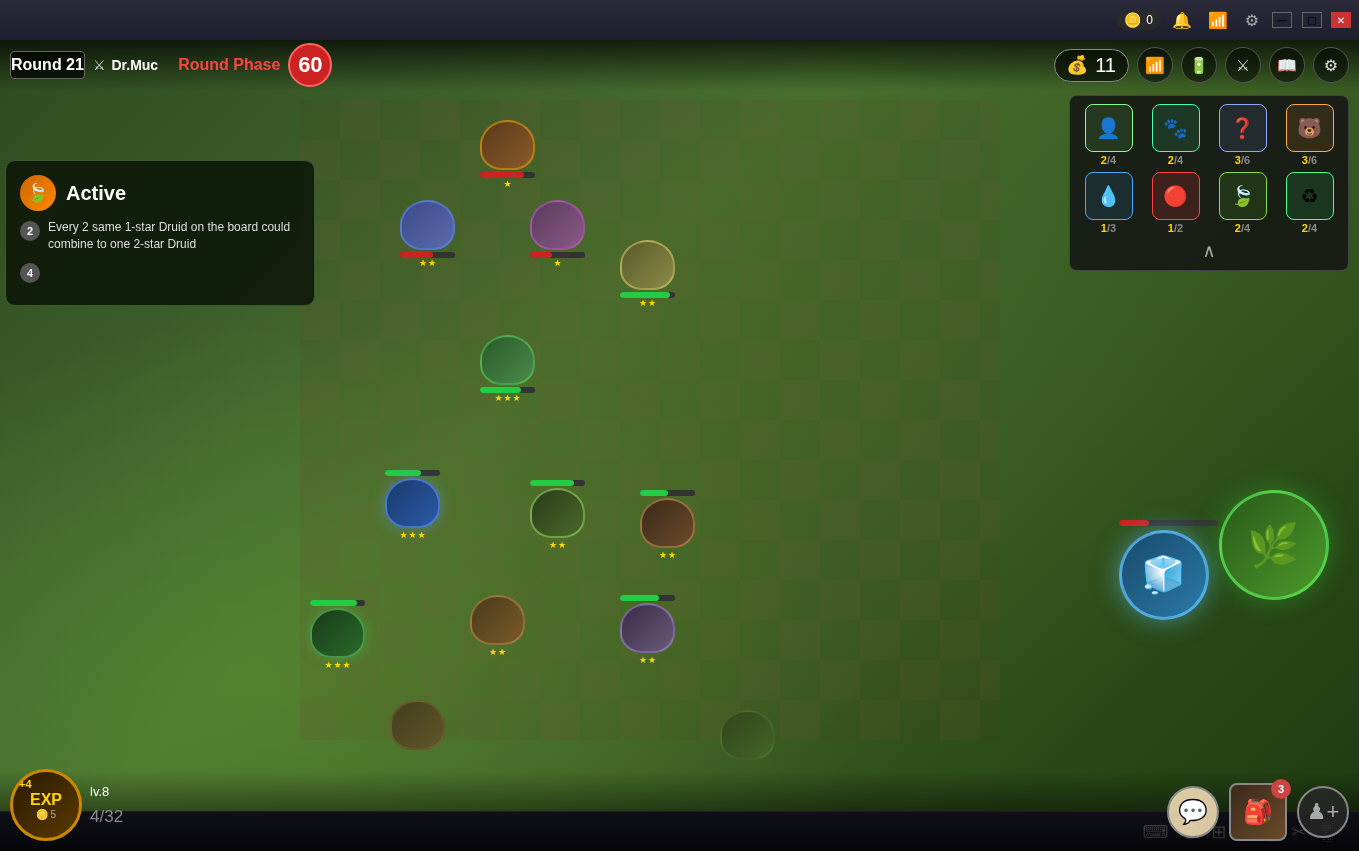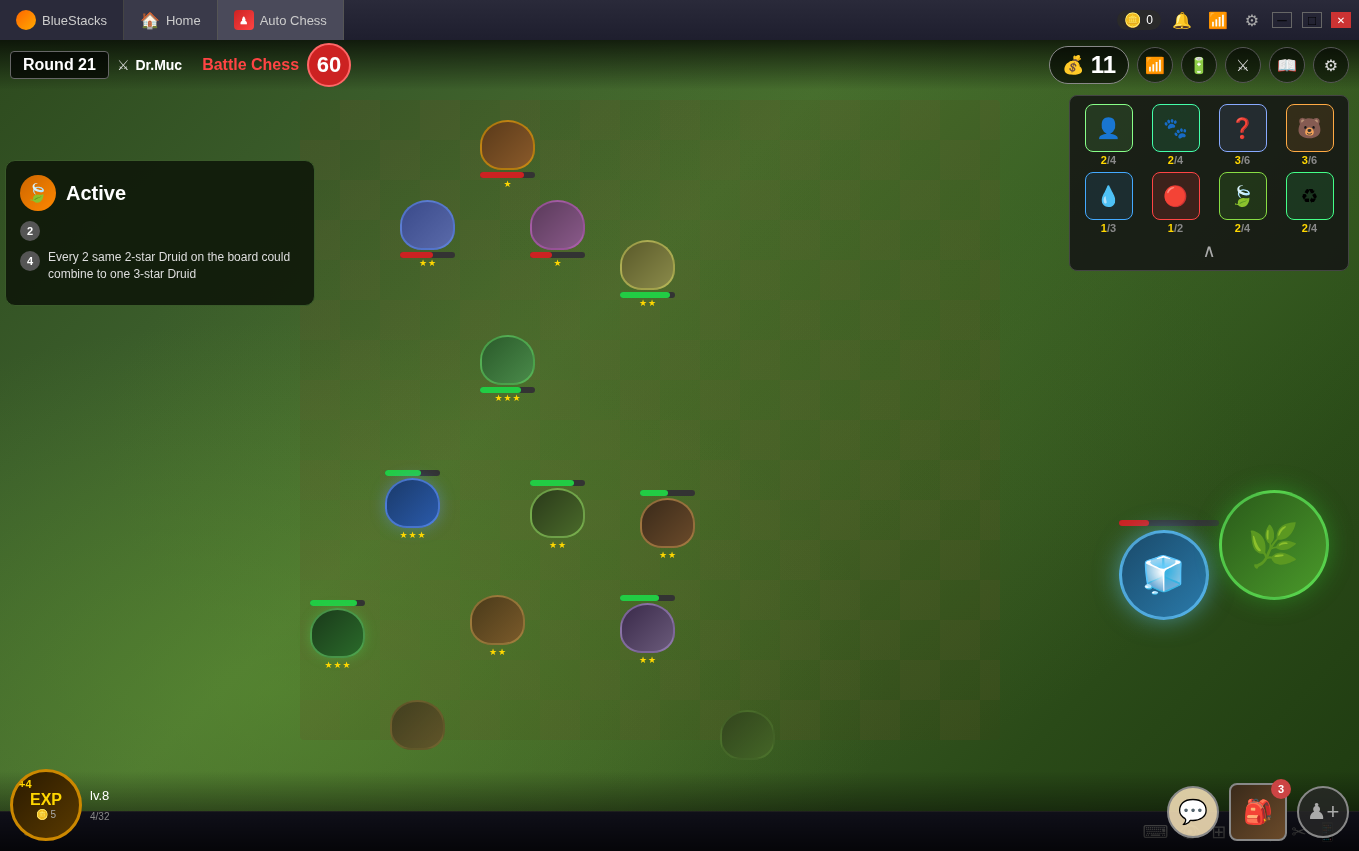--- a/index.html
+++ b/index.html
@@ -98,21 +98,21 @@
       display: flex;
       align-items: center;
       padding: 0 10px;
       background: linear-gradient(to bottom, rgba(0,0,0,0.7) 0%, transparent 100%);
       z-index: 50;
     }
     .round-badge {
       background: rgba(0,0,0,0.7);
       border: 1px solid #666;
       border-radius: 4px;
-      padding: 4px 12px;
+      padding: 4px 0;
       color: white;
       font-size: 16px;
       font-weight: bold;
     }
     .player-info {
       display: flex; align-items: center; gap: 6px;
       margin-left: 8px;
     }
     .sword-icon { color: #ddd; font-size: 14px; }
     .player-name { color: white; font-size: 14px; font-weight: bold; }
@@ -138,21 +138,21 @@
       gap: 8px;
     }
     .gold-display {
       display: flex; align-items: center; gap: 6px;
       background: rgba(0,0,0,0.6);
       border-radius: 20px;
       padding: 4px 12px;
       border: 1px solid #888;
     }
     .gold-coin { color: #ffd700; font-size: 18px; }
-    .gold-amount { color: white; font-size: 24px; font-weight: bold; }
+    .gold-amount { color: white; font-size: 20px; font-weight: normal; }
     .status-icon-btn {
       width: 36px; height: 36px;
       background: rgba(0,0,0,0.5);
       border-radius: 50%;
       display: flex; align-items: center; justify-content: center;
       cursor: pointer;
       border: 1px solid #555;
     }
 
     
@@ -285,21 +285,21 @@
     .exp-text {
       color: #ffd700;
       font-size: 16px;
       font-weight: bold;
     }
     .exp-cost {
       color: #aaa; font-size: 10px;
       display: flex; align-items: center; gap: 2px;
     }
     .exp-level { color: white; font-size: 13px; }
-    .exp-bar-text { color: #888; font-size: 10px; margin-top: 8px; }
+    .exp-bar-text { color: #888; font-size: 17px; margin-top: 8px; }
 
     
     .bottom-right {
       margin-left: auto;
       display: flex; align-items: center; gap: 10px;
     }
     .chat-btn {
       width: 52px; height: 52px;
       background: rgba(240,220,180,0.9);
       border-radius: 50%;
@@ -361,34 +361,20 @@
       justify-content: space-between;
       padding: 0 20px;
       border-top: 1px solid #333;
     }
     .nav-icon { color: #888; font-size: 18px; cursor: pointer; }
   </style>
 </head>
 <body>
 
 <div class="title-bar">
-  <div class="title-bar-left">
-    <div class="tab-bluestacks">
-      <div class="app-icon"></div>
-      <span class="tab-label">BlueStacks</span>
-    </div>
-    <div class="tab-home">
-      <span class="home-icon">🏠</span>
-      <span class="tab-label">Home</span>
-    </div>
-    <div class="tab-game">
-      <div class="game-icon">♟</div>
-      <span class="tab-label">Auto Chess</span>
-    </div>
-  </div>
   <div class="title-bar-right">
     <div class="coin-badge">
       <span class="coin-icon">🪙</span>
       <span class="coin-count">0</span>
     </div>
     <span class="title-icon">🔔</span>
     <span class="title-icon">📶</span>
     <span class="title-icon">⚙</span>
     <button class="win-btn">─</button>
     <button class="win-btn">□</button>
@@ -402,21 +388,21 @@
   <div style="position:absolute; top:60px; left:300px; width:700px; height:640px; 
                background: repeating-conic-gradient(rgba(100,80,40,0.3) 0% 25%, rgba(80,60,20,0.15) 0% 50%) 0 0 / 80px 80px;
                border-radius:4px; opacity:0.7;"></div>
 
   <div class="top-bar">
     <div class="round-badge">Round 21</div>
     <div class="player-info">
       <span class="sword-icon">⚔</span>
       <span class="player-name">Dr.Muc</span>
     </div>
-    <span class="battle-phase">Battle Chess</span>
+    <span class="battle-phase">Round Phase</span>
     <div class="timer-badge">60</div>
 
     <div class="top-right-bar">
       <div class="gold-display">
         <span class="gold-coin">💰</span>
         <span class="gold-amount">11</span>
       </div>
       <div class="status-icon-btn">
         <span style="color:#88ff88; font-size:16px;">📶</span>
       </div>
@@ -517,24 +503,24 @@
   </div>
 
   <div class="druid-tooltip">
     <div class="druid-header">
       <div class="druid-icon">🍃</div>
       <span class="druid-title">Active</span>
     </div>
 
     <div class="druid-bonus">
       <div class="bonus-num">2</div>
+      <span class="bonus-text">Every 2 same 1-star Druid on the board could combine to one 2-star Druid</span>
     </div>
     <div class="druid-bonus">
       <div class="bonus-num">4</div>
-      <span class="bonus-text">Every 2 same 2-star Druid on the board could combine to one 3-star Druid</span>
     </div>
   </div>
 
   <div style="position:absolute; top:80px; left:480px;">
     <div style="width:55px; height:50px; background:linear-gradient(135deg,#5a3a1a,#8a5a2a); border-radius:50% 50% 40% 40%; border:2px solid rgba(255,180,0,0.5);"></div>
     <div style="width:55px; height:6px; background:#333; border-radius:3px; margin-top:2px;">
         <div style="width:80%; height:100%; background:#cc2222; border-radius:3px;"></div>
       </div>
     <div style="display:flex; gap:1px; justify-content:center; margin-top:1px;">
         <span style="color:#ffd700; font-size:9px;">★</span>

